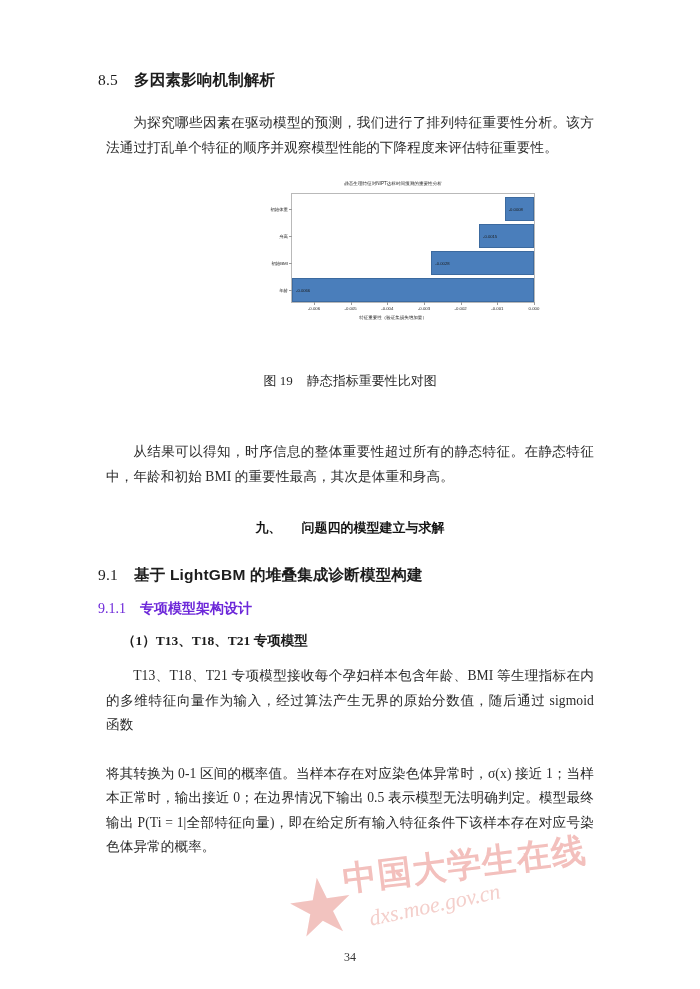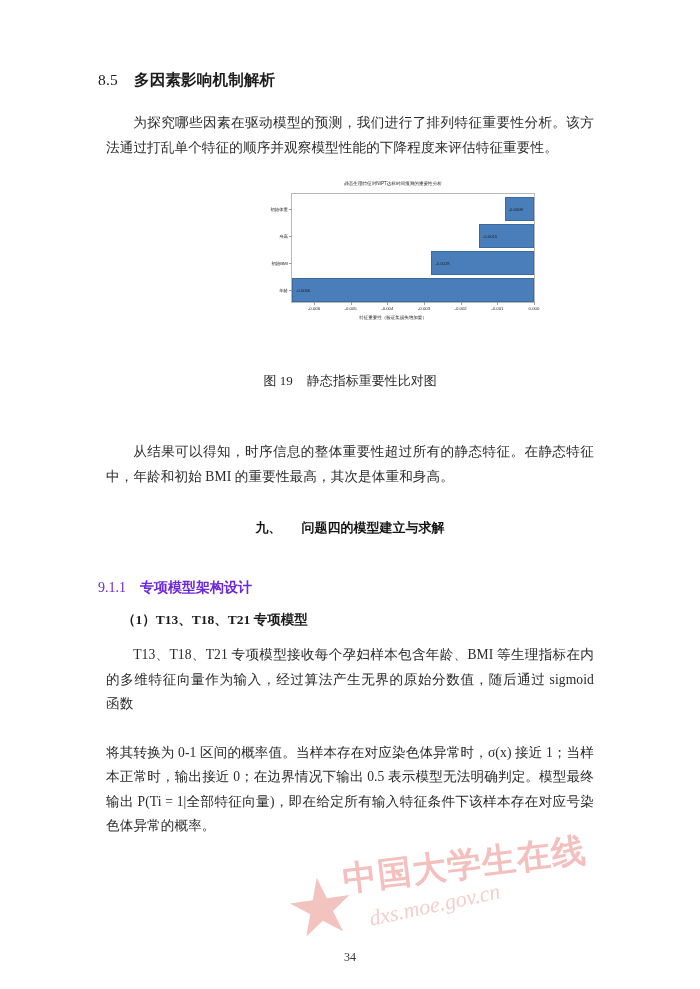--- a/index.html
+++ b/index.html
@@ -386,20 +386,23 @@
 
     <h1 class="h-center">
       <span>九、</span><span class="gap"></span><span>问题四的模型建立与求解</span>
     </h1>
 
     <div class="sp14"></div>
 
 
     <div class="sp14"></div>
 
+    <h2 class="h-sec">
+      <span class="num">9.1</span><span class="gap"></span><span>基于 LightGBM 的堆叠集成诊断模型构建</span>
+    </h2>
 
     <div class="sp14"></div>
 
     <h3 class="h-sub">
       <span class="num">9.1.1</span><span class="gap"></span><span>专项模型架构设计</span>
     </h3>
 
     <div class="sp14"></div>
 
     <h4 class="h-item">（1）T13、T18、T21 专项模型</h4>

